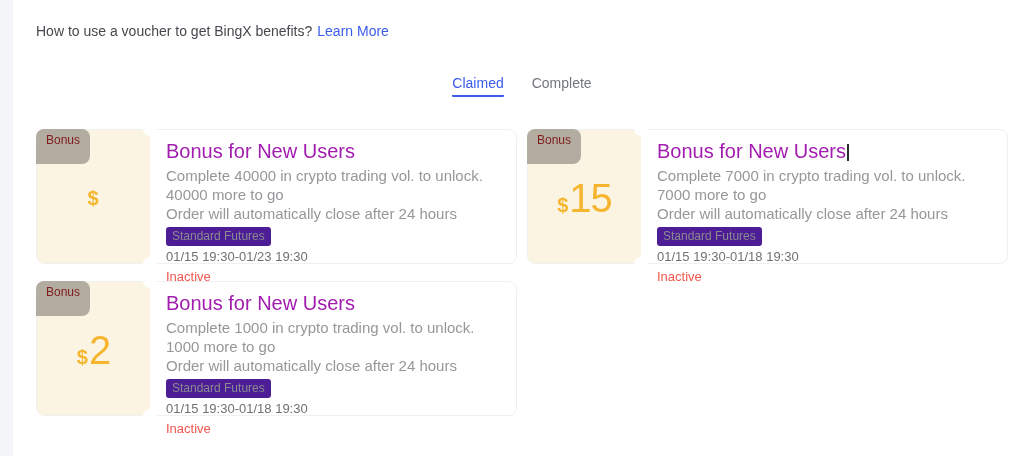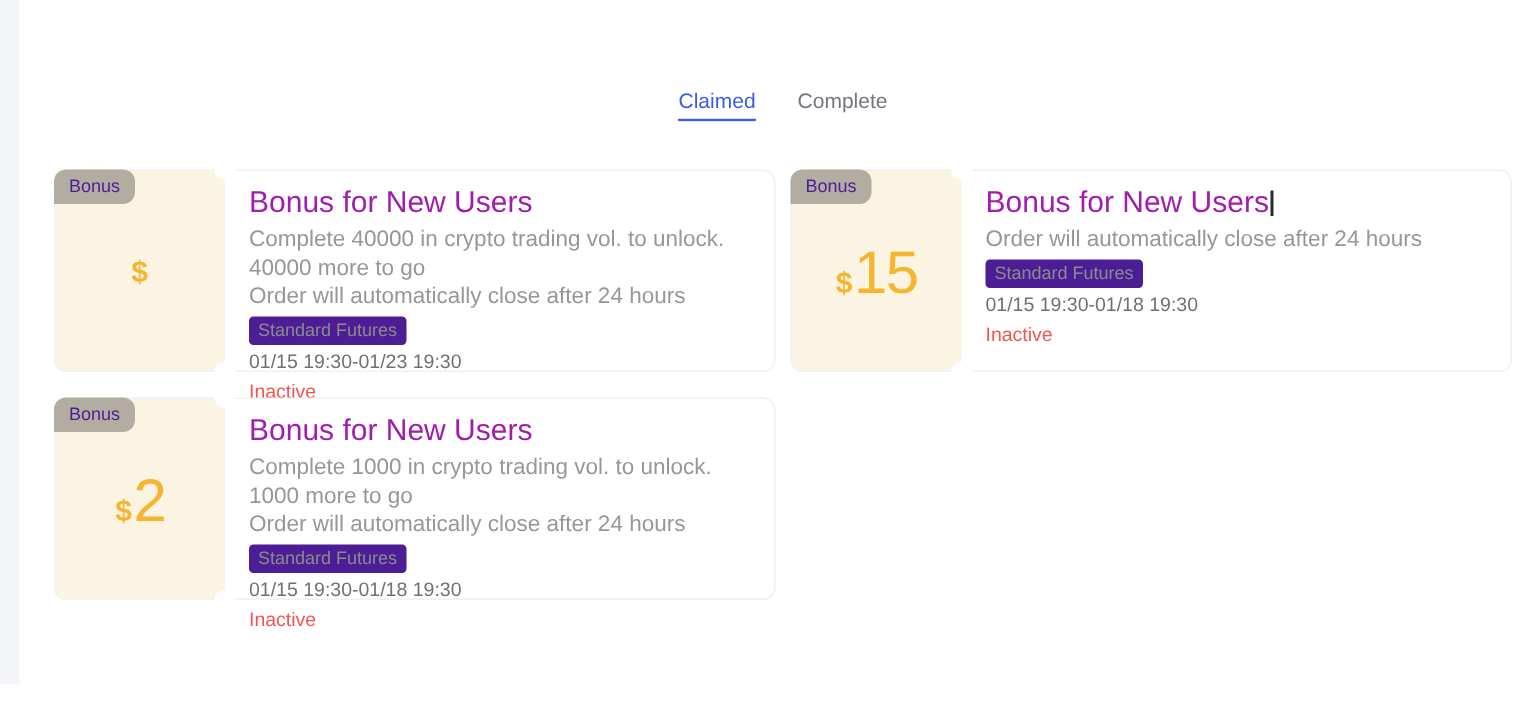--- a/index.html
+++ b/index.html
@@ -19,22 +19,22 @@
     border-bottom: 2px solid transparent; cursor: pointer; }
   .tab.active { color: #3c5cea; border-bottom-color: #3c5cea; border-radius: 0 0 1px 1px; }
 
   
   .grid { margin-top: 32px; display: grid; grid-template-columns: 481px 481px;
     column-gap: 10px; row-gap: 17px; }
   .card { position: relative; width: 481px; height: 135px; background: #fff;
     border: 1px solid #f0f0f1; border-radius: 8px; display: flex; }
 
   .badge { position: absolute; top: -1px; left: -1px; z-index: 3;
-    background: #b2ada0; color: #4c1d95; font-size: 12px; line-height: 14px;
-    padding: 4px 10px 5px; border-radius: 8px 8px 8px 0; }
+    background: #b2ada0; color: #7f1d1d; font-size: 12px; line-height: 14px;
+    padding: 4px 10px 17px; border-radius: 8px 8px 8px 0; }
 
   .stub { position: relative; width: 113px; flex-shrink: 0; background: #fbf4e2;
     border-radius: 7px 0 0 7px; display: flex; align-items: center; justify-content: center; }
   .notch { position: absolute; width: 14px; height: 14px; border-radius: 50%;
     background: #ffffff; right: -7px; z-index: 2; }
   .notch.top { top: -8px; }
   .notch.bottom { bottom: -8px; }
 
   .amount { display: flex; align-items: baseline; color: #f6b52e; margin-top: 4px; }
   .amount .cur { font-size: 20px; font-weight: 600; margin-right: 1px; }
@@ -51,20 +51,23 @@
   .period { font-size: 13px; color: #717175; line-height: 19px; }
   .status { font-size: 13px; color: #f2554d; line-height: 19px; margin-top: 1px; }
 </style>
 </head>
 <body>
 
 <div class="left-strip"></div>
 
 <div class="content">
 
+  <div class="header-row">
+    <span>How to use a voucher to get BingX benefits?</span><a class="link">Learn More</a>
+  </div>
 
   <div class="tabs">
     <div class="tab active">Claimed</div>
     <div class="tab">Complete</div>
   </div>
 
   <div class="grid">
 
     <div class="card">
       <div class="badge">Bonus</div>
@@ -90,20 +93,21 @@
       <div class="stub">
         <div class="notch top"></div>
         <div class="notch bottom"></div>
         <div class="amount">
           <span class="cur">$</span>
             <span class="val">15</span>
         </div>
       </div>
       <div class="card-body">
         <div class="title"><span>Bonus for New Users</span><span class="caret"></span></div>
+        <div class="desc">Complete 7000 in crypto trading vol. to unlock. 7000 more to go</div>
         <div class="desc">Order will automatically close after 24 hours</div>
         <div class="tag-row"><span class="tag">Standard Futures</span></div>
         <div class="period">01/15 19:30-01/18 19:30</div>
         <div class="status">Inactive</div>
       </div>
     </div>
 
     <div class="card">
       <div class="badge">Bonus</div>
       <div class="stub">

